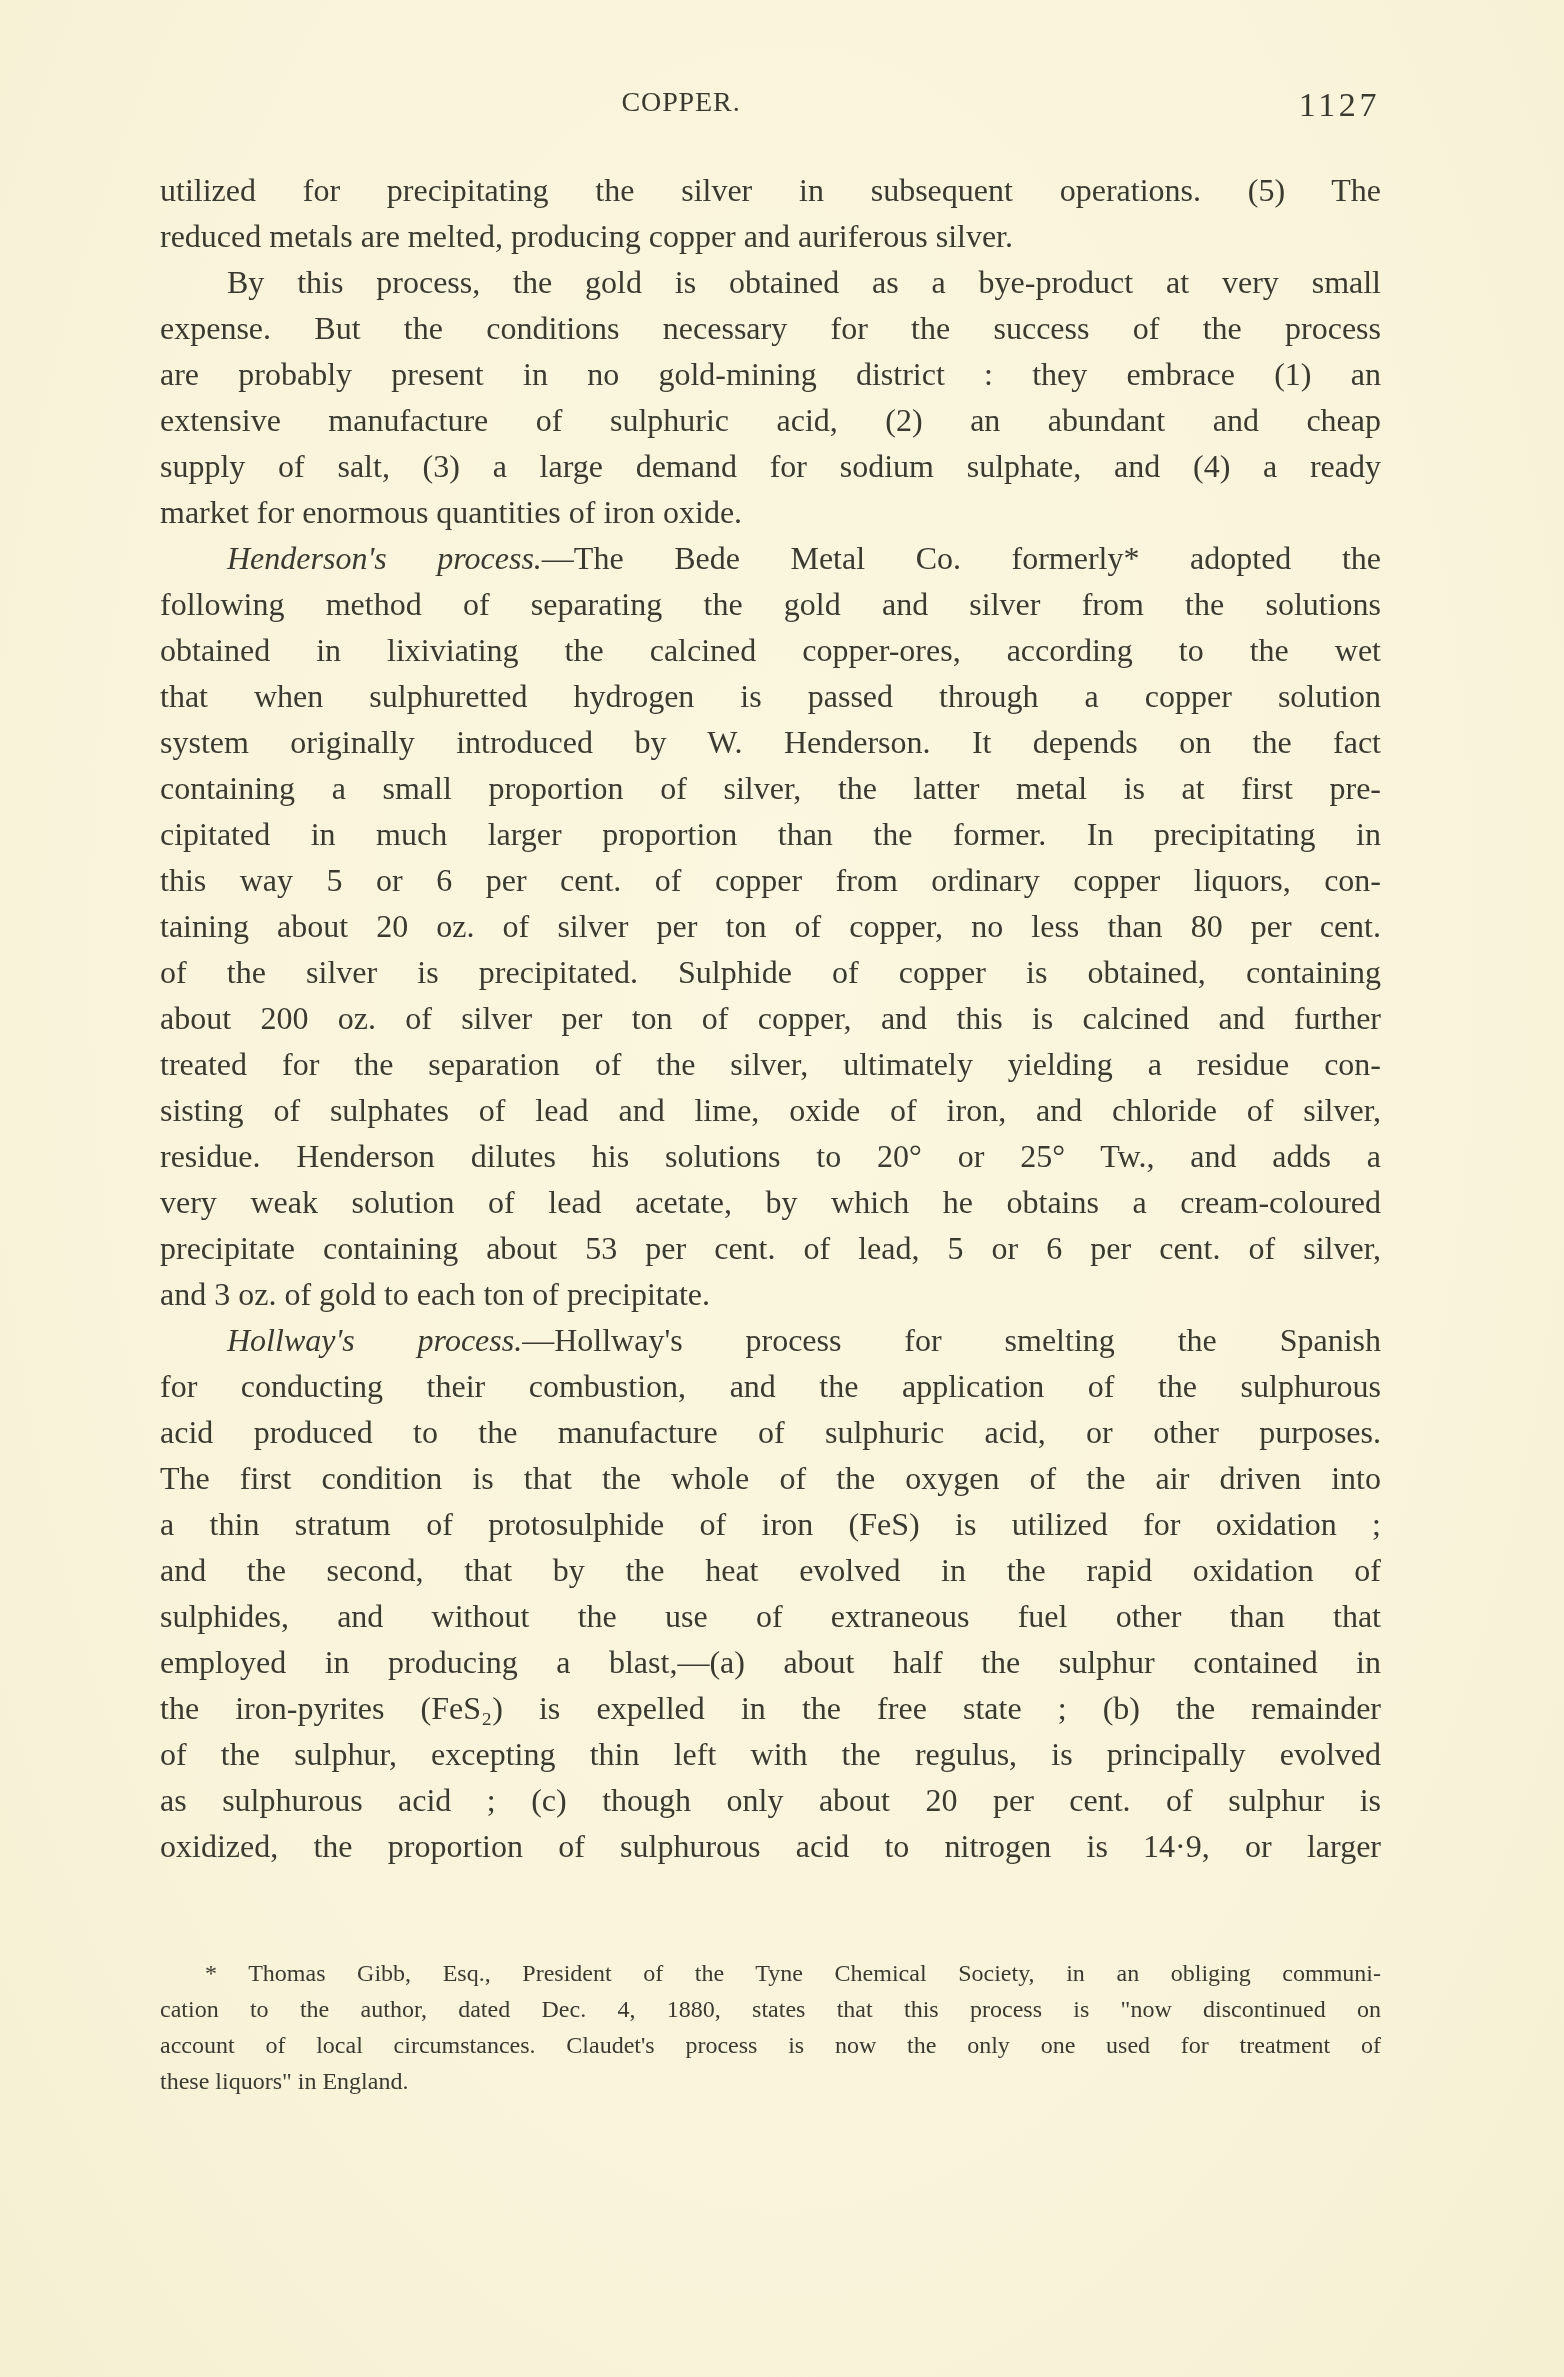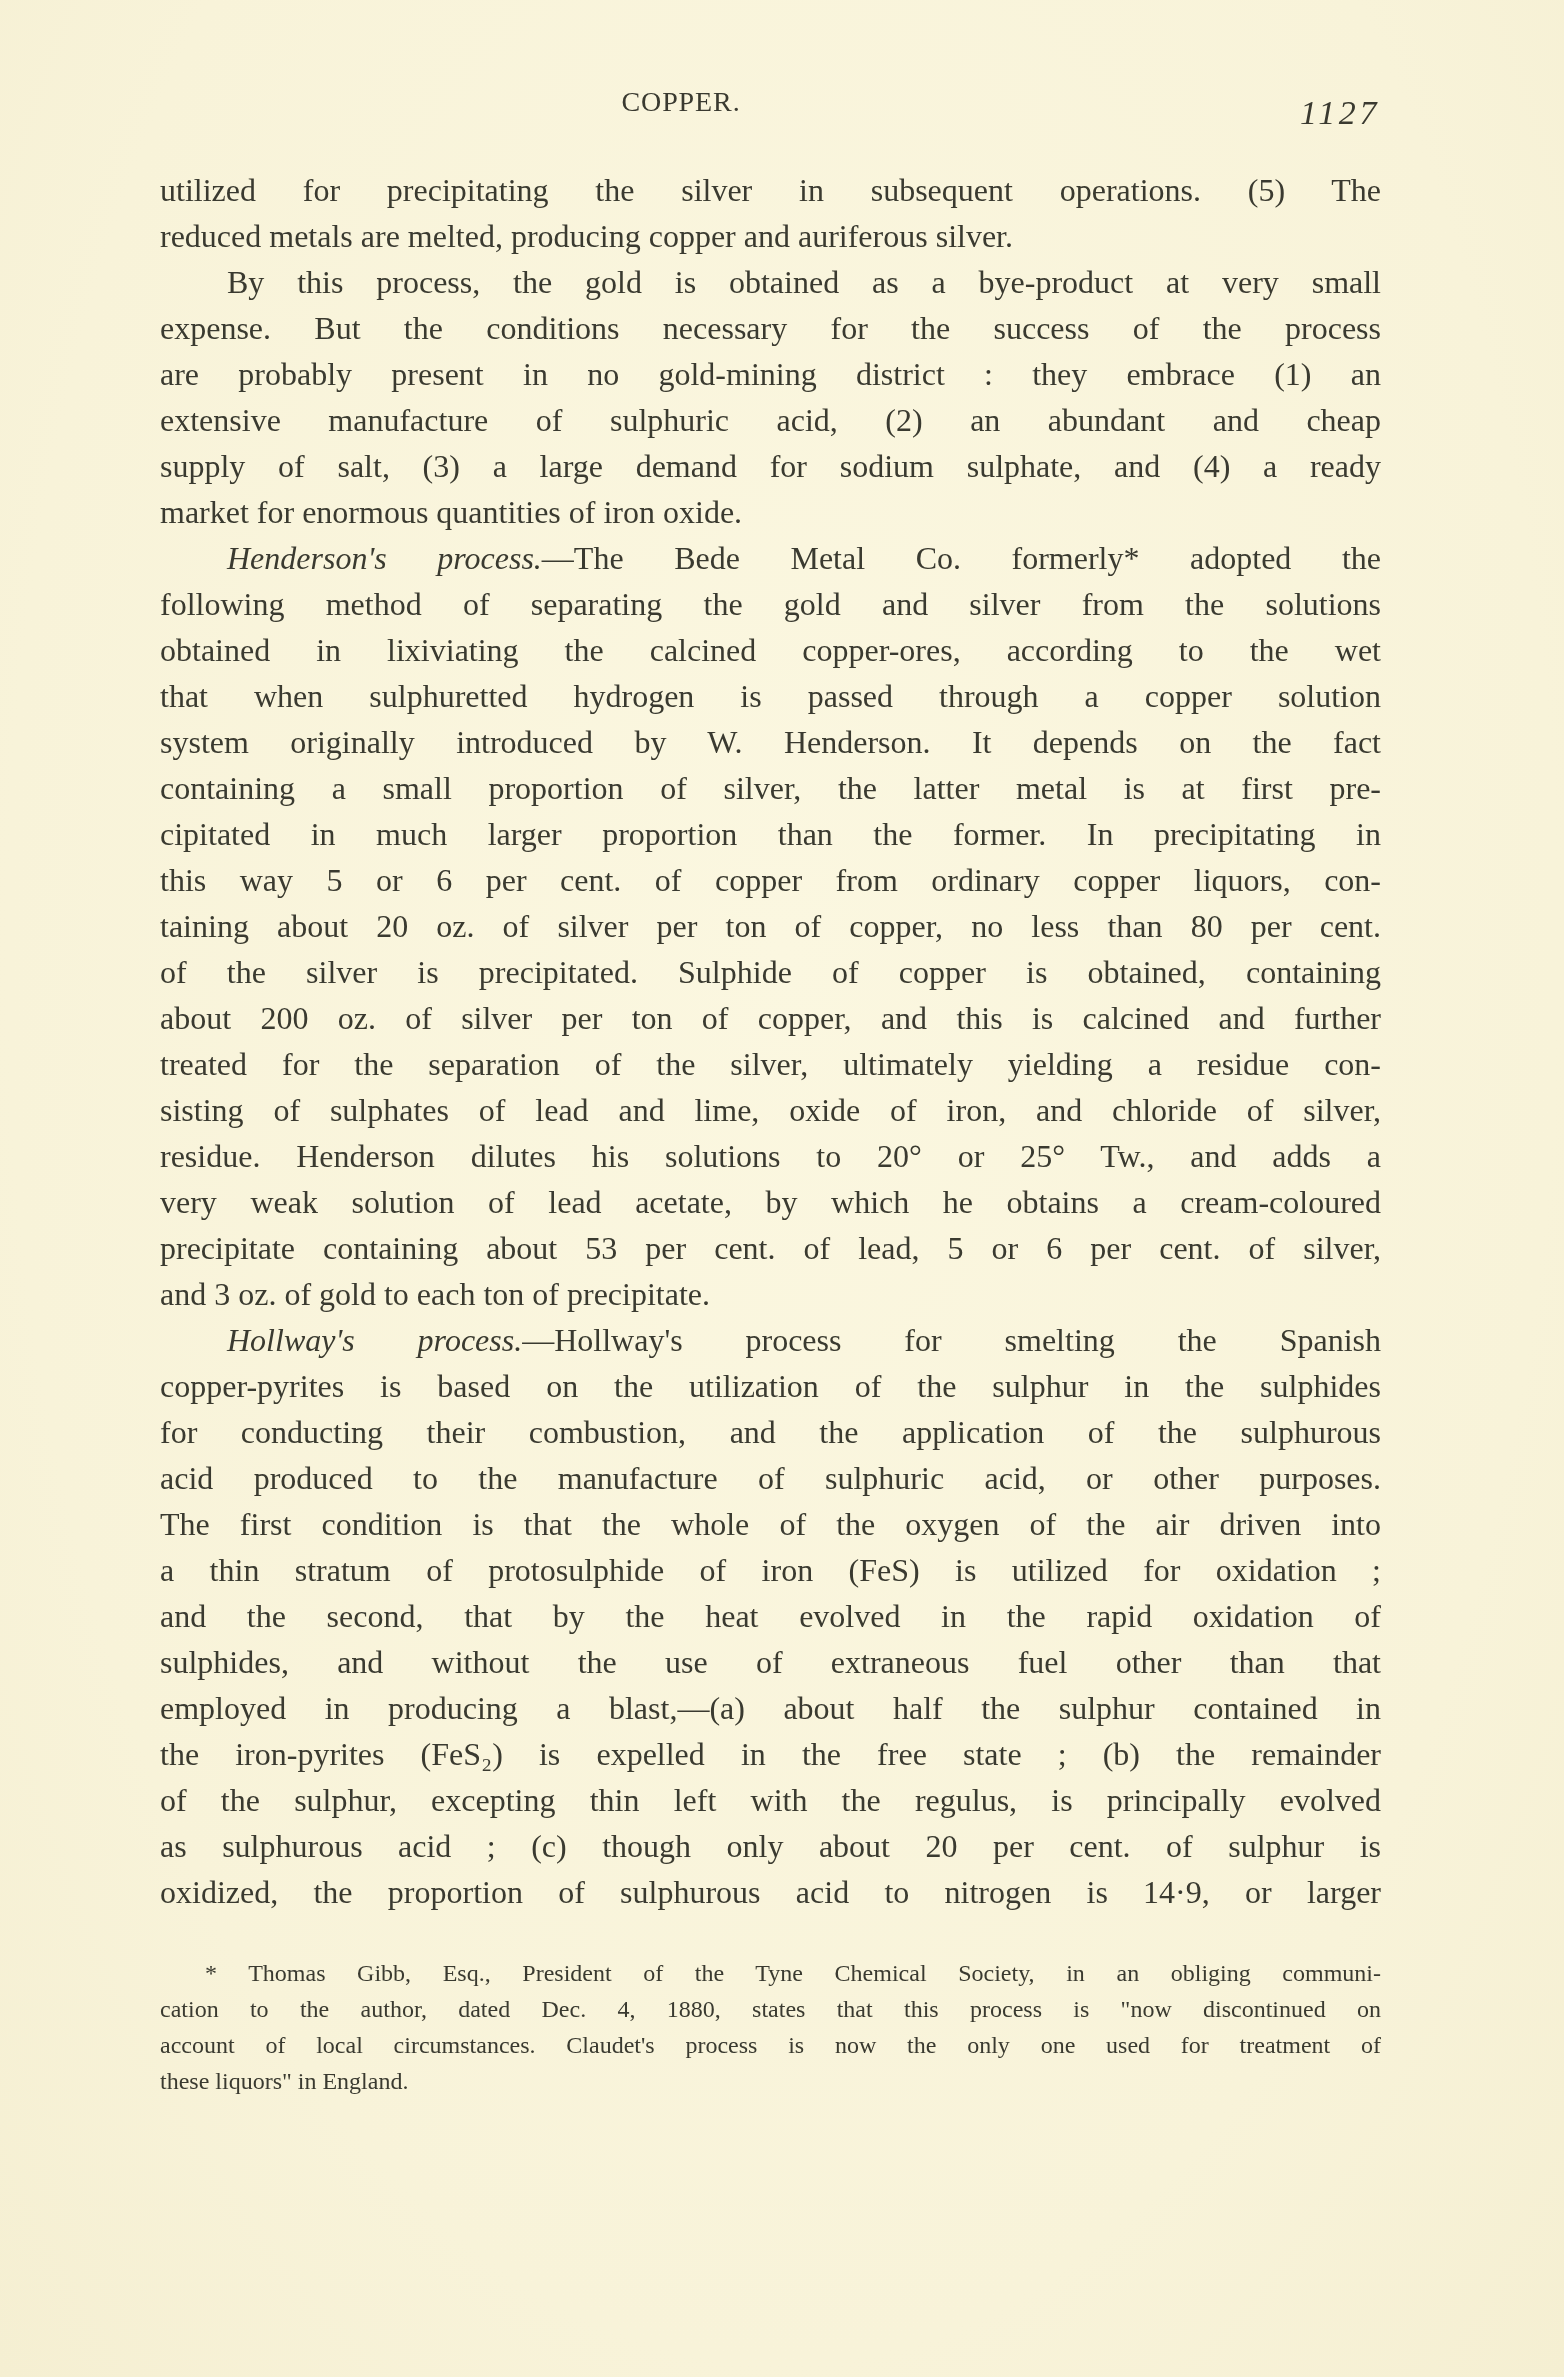--- a/index.html
+++ b/index.html
@@ -37,24 +37,23 @@
       left: 0;
       width: 1219px;
       text-align: center;
       top: 0;
       padding-left: 0;
     }
     .running-head .title span { margin-left: -179px; }
     .running-head .folio {
       position: absolute;
       right: 0;
-      top: 8px;
+      top: 0;
       font-size: 34px;
       letter-spacing: 3.6px;
-      font-style: italic;
     }
     .body-text {
       position: absolute;
       left: 160px;
       top: 167px;
       width: 1221px;
     }
     .line {
       height: 46px;
       line-height: 46px;
@@ -121,21 +120,20 @@
       <div class="line"><span>taining about 20 oz. of silver per ton of copper, no less than 80 per cent.</span></div>
       <div class="line"><span>of the silver is precipitated. Sulphide of copper is obtained, containing</span></div>
       <div class="line"><span>about 200 oz. of silver per ton of copper, and this is calcined and further</span></div>
       <div class="line"><span>treated for the separation of the silver, ultimately yielding a residue con-</span></div>
       <div class="line"><span>sisting of sulphates of lead and lime, oxide of iron, and chloride of silver,</span></div>
       <div class="line"><span>residue. Henderson dilutes his solutions to 20° or 25° Tw., and adds a</span></div>
       <div class="line"><span>very weak solution of lead acetate, by which he obtains a cream-coloured</span></div>
       <div class="line"><span>precipitate containing about 53 per cent. of lead, 5 or 6 per cent. of silver,</span></div>
       <div class="line last"><span>and 3 oz. of gold to each ton of precipitate.</span></div>
       <div class="line indent"><span class="it">Hollway's process.</span><span>—Hollway's process for smelting the Spanish</span></div>
-      <div class="line"><span>copper-pyrites is based on the utilization of the sulphur in the sulphides</span></div>
       <div class="line"><span>for conducting their combustion, and the application of the sulphurous</span></div>
       <div class="line"><span>acid produced to the manufacture of sulphuric acid, or other purposes.</span></div>
       <div class="line"><span>The first condition is that the whole of the oxygen of the air driven into</span></div>
       <div class="line"><span>a thin stratum of protosulphide of iron (FeS) is utilized for oxidation ;</span></div>
       <div class="line"><span>and the second, that by the heat evolved in the rapid oxidation of</span></div>
       <div class="line"><span>sulphides, and without the use of extraneous fuel other than that</span></div>
       <div class="line"><span>employed in producing a blast,—(a) about half the sulphur contained in</span></div>
       <div class="line"><span>the iron-pyrites (FeS₂) is expelled in the free state ; (b) the remainder</span></div>
       <div class="line"><span>of the sulphur, excepting thin left with the regulus, is principally evolved</span></div>
       <div class="line"><span>as sulphurous acid ; (c) though only about 20 per cent. of sulphur is</span></div>

